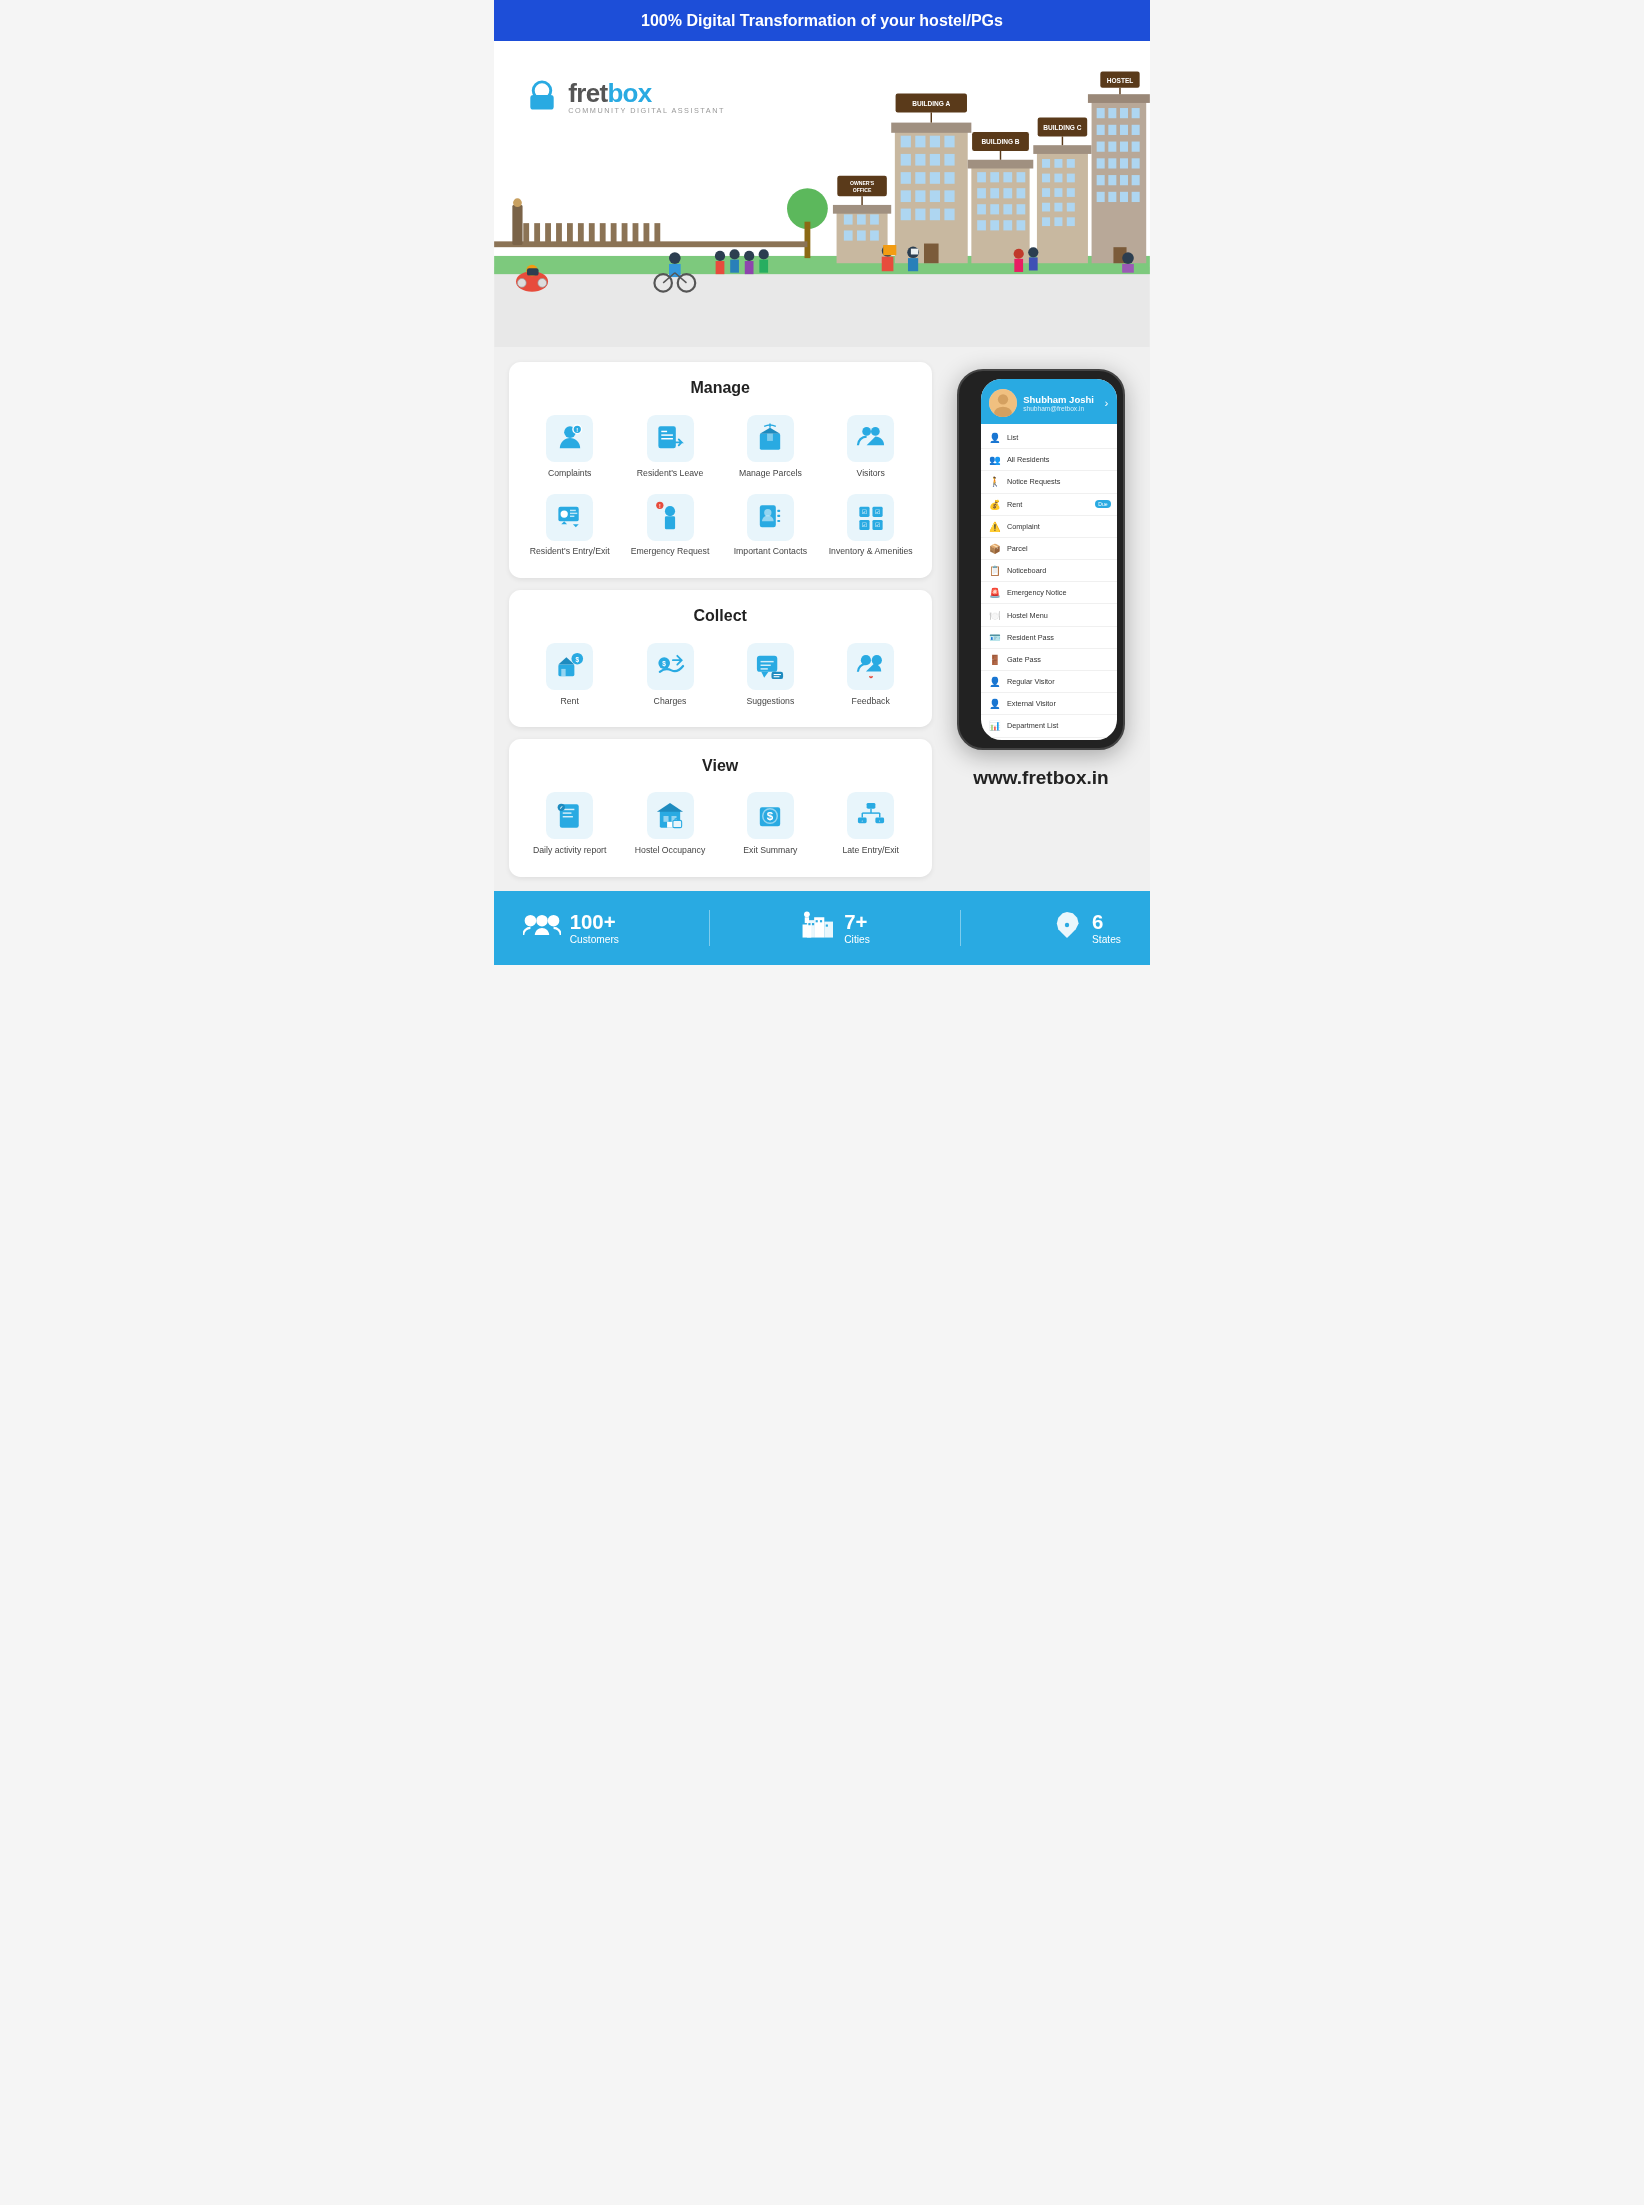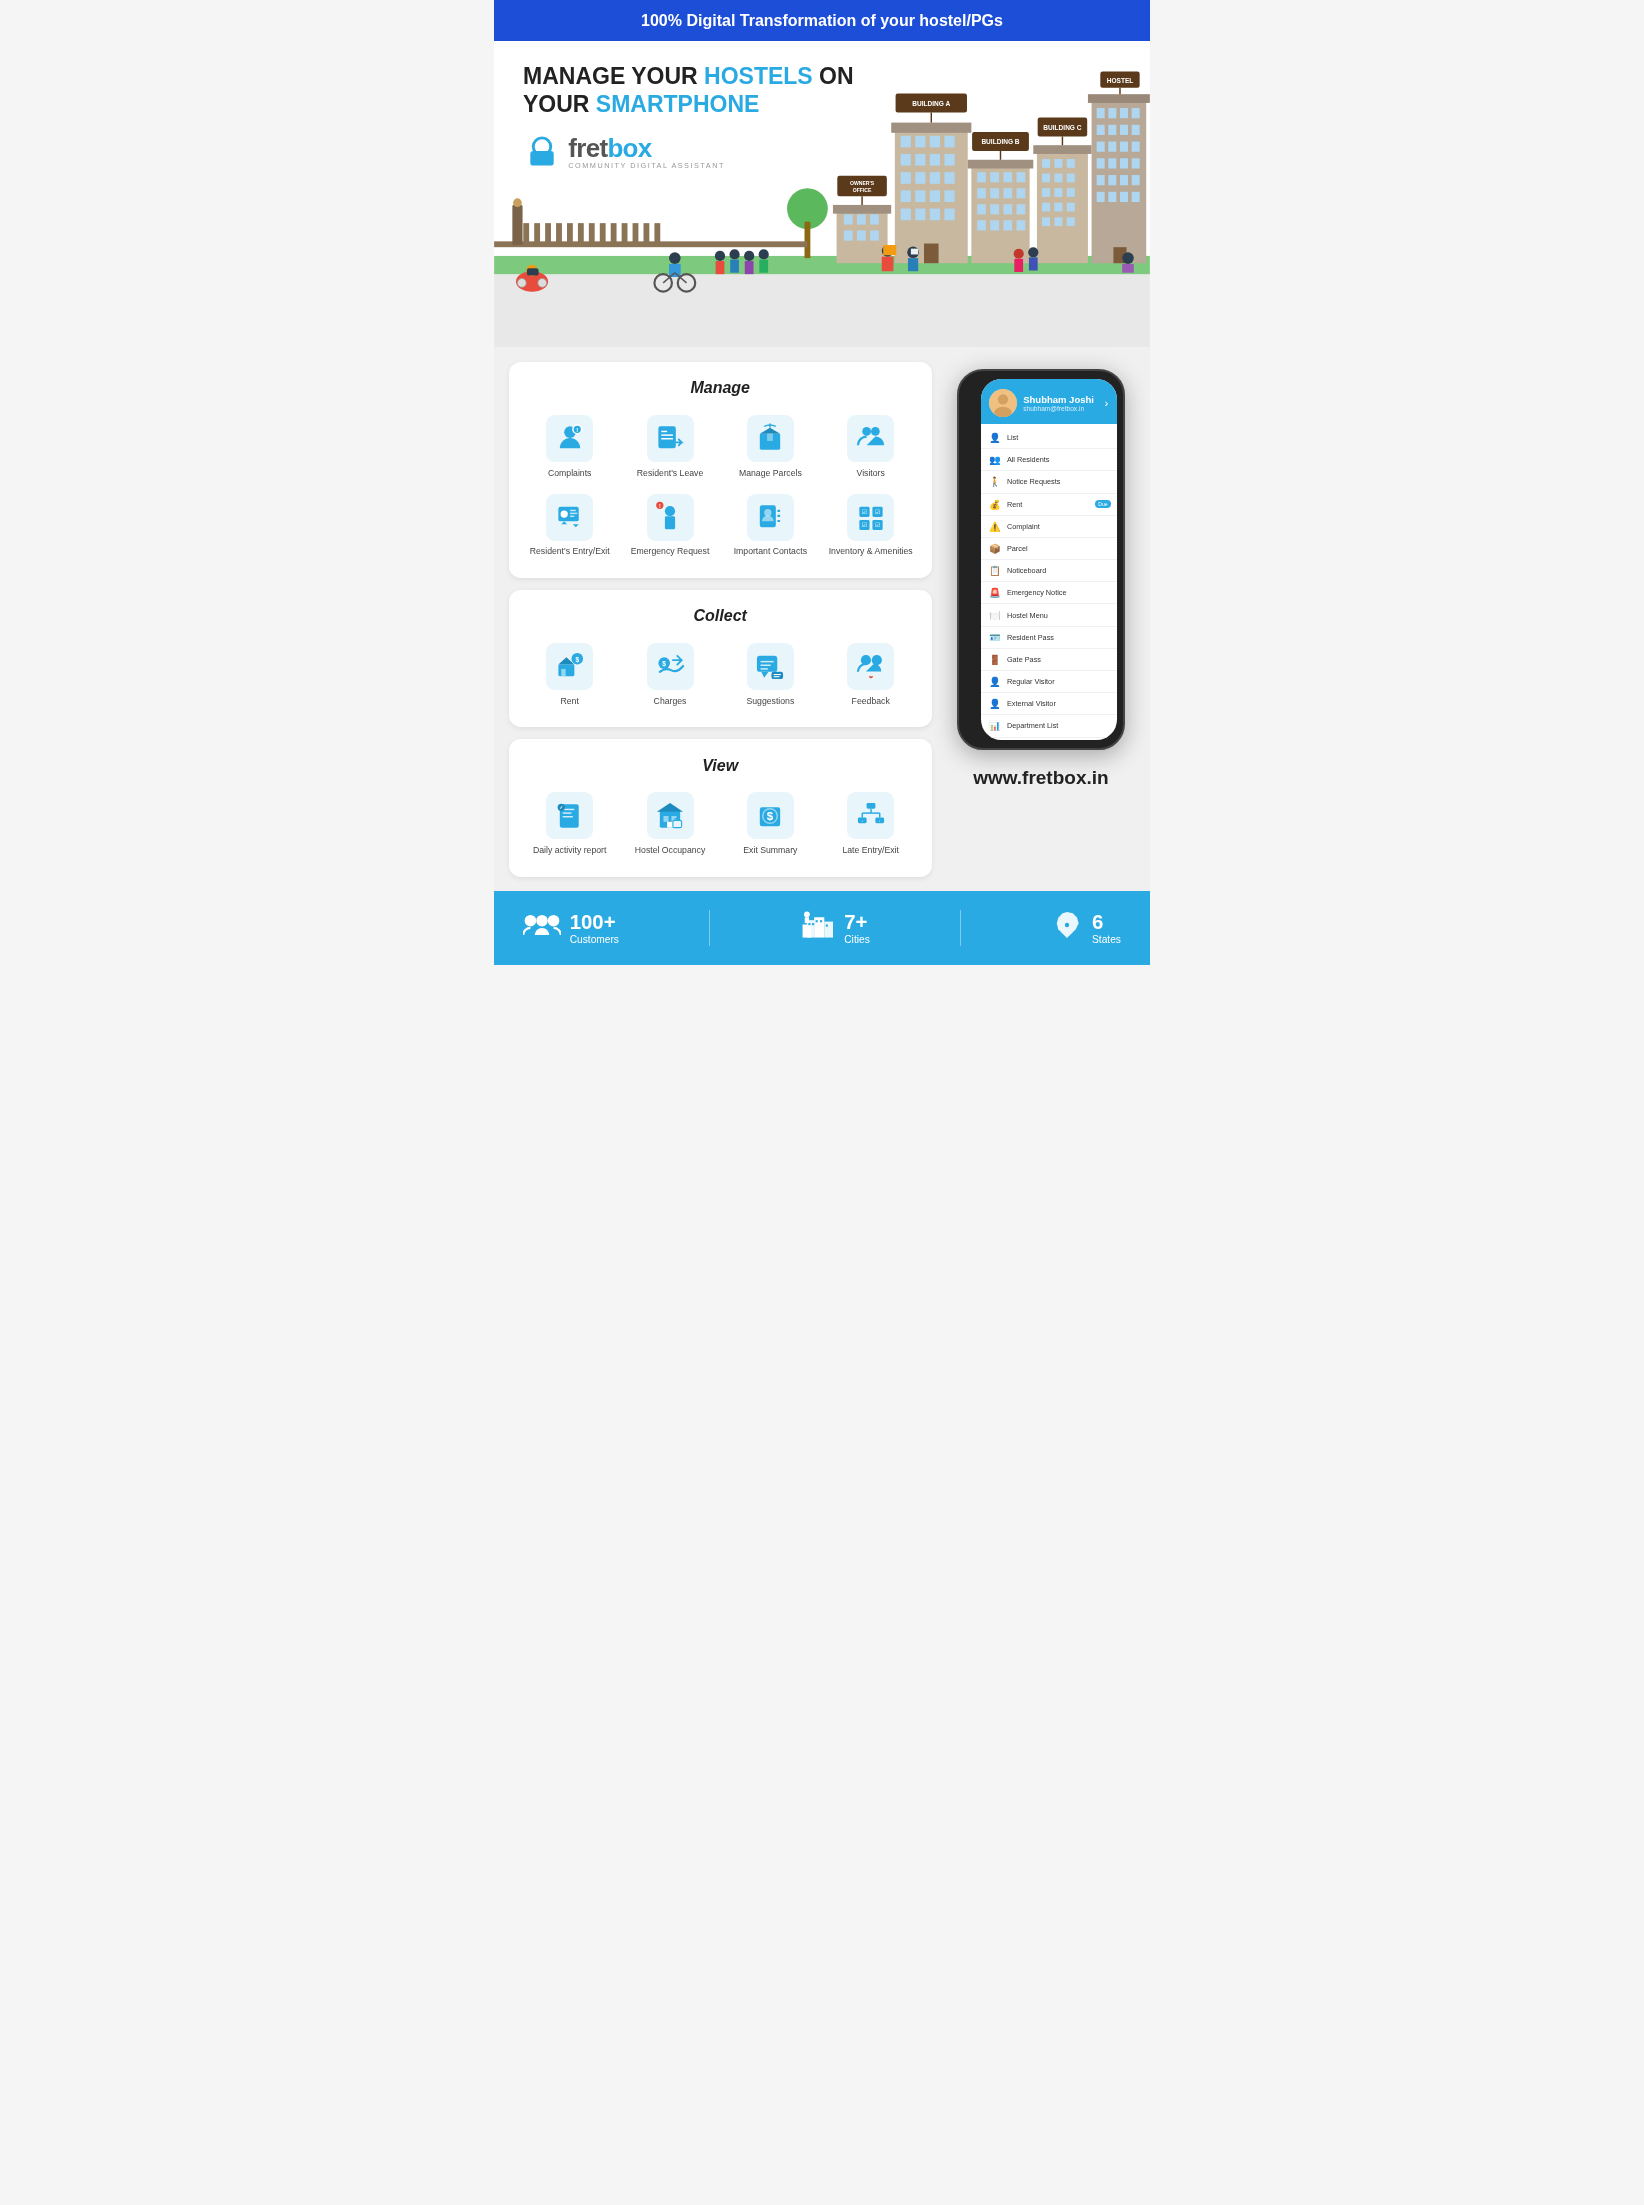--- a/index.html
+++ b/index.html
@@ -54,21 +54,20 @@
       border-radius: 11.7px;
       padding: 17.5px 14.6px 20.4px;
       box-shadow: 0 1.5px 5.8px rgba(0,0,0,0.07);
     }
     .panel-title {
       text-align: center;
       font-size: 16px;
       font-weight: bold;
       color: #222;
       margin-bottom: 17.5px;
-      font-style: italic;
     }
     .icon-grid {
       display: grid;
       grid-template-columns: repeat(4, 1fr);
       gap: 14.6px 7.3px;
     }
     .icon-item {
       display: flex;
       flex-direction: column;
       align-items: center;
@@ -225,24 +224,20 @@
     }
   </style>
 </head>
 <body>
 
 <div class="top-banner">100% Digital Transformation of your hostel/PGs</div>
 
 <div class="hero-scene">
 
   <div style="position:absolute; left:29px; top:22px; z-index:2;">
-    <div class="hero-title">
-      MANAGE YOUR <span class="blue">HOSTELS</span> ON<br>
-      YOUR <span class="blue">SMARTPHONE</span>
-    </div>
 
     <div class="logo-area">
       <div style="position:relative; display:inline-block;">
         
         <svg width="38" height="38" viewBox="0 0 52 52">
           <circle cx="26" cy="20" r="12" fill="none" stroke="#29aae2" stroke-width="4"></circle>
           <rect x="10" y="26" width="32" height="20" rx="4" fill="#29aae2"></rect>
         </svg>
       </div>
       <div>

